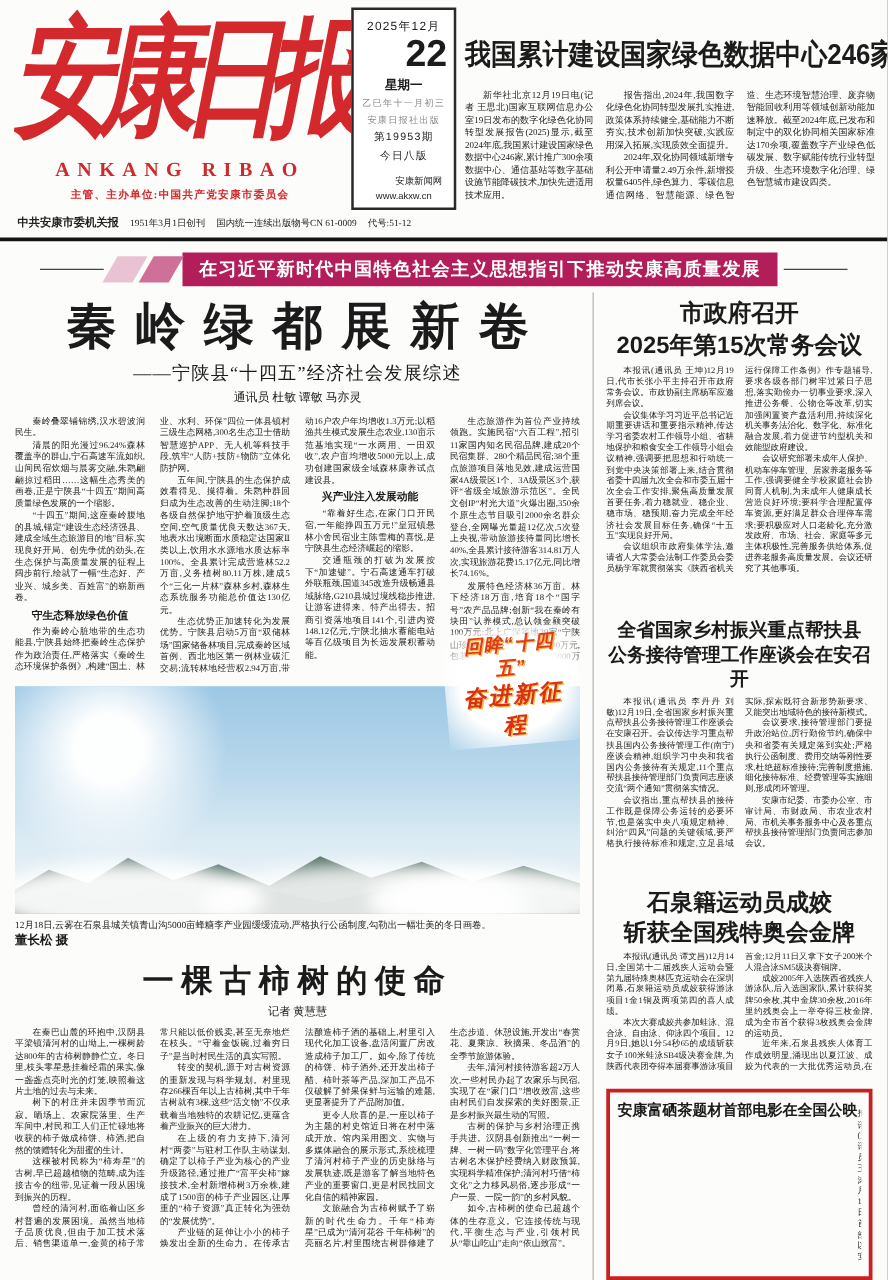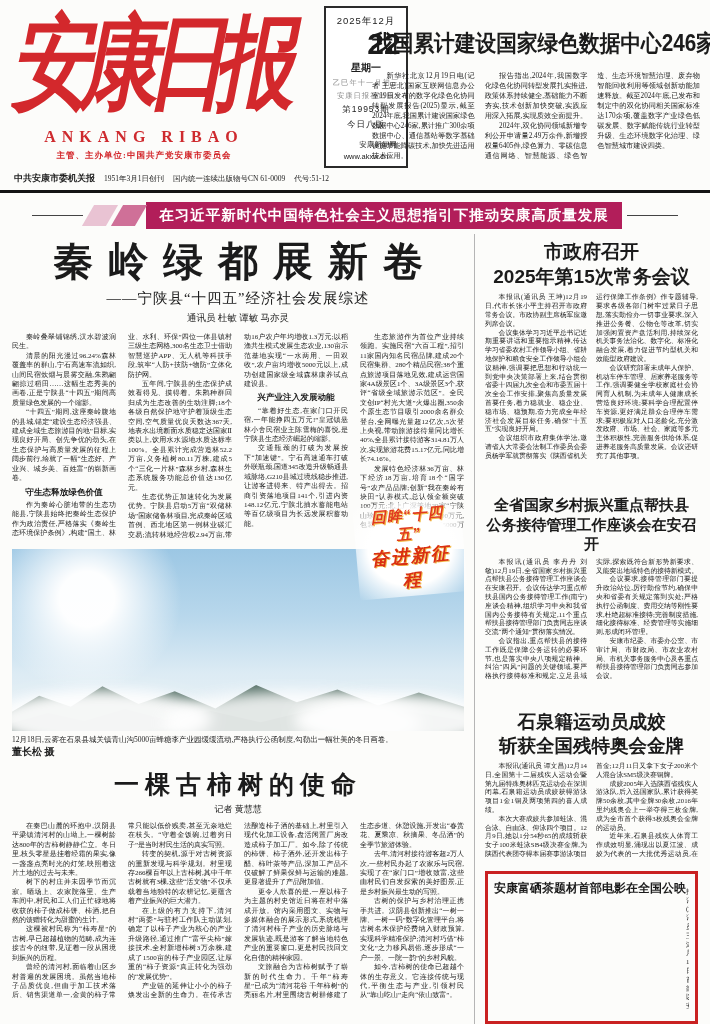--- a/index.html
+++ b/index.html
@@ -11,21 +11,21 @@
   .masthead-title{position:absolute;left:10px;top:12px;width:268px;text-align:center;
     font-size:80px;font-weight:bold;font-style:italic;letter-spacing:-12px;color:#d3282c;
     transform:scaleY(1.28);transform-origin:top center;white-space:nowrap;line-height:1;}
   .masthead-latin{position:absolute;left:10px;top:128px;width:268px;text-align:center;
     color:#ce2a2e;font-weight:bold;font-size:16px;letter-spacing:6px;}
   .masthead-org{position:absolute;left:10px;top:150px;width:268px;text-align:center;
     color:#d3282c;font-size:8.5px;font-weight:bold;letter-spacing:1px;}
   .pub-row{position:absolute;left:14px;top:172px;font-size:7.5px;color:#222;display:flex;gap:9px;align-items:baseline;}
   .pub-row .b{font-weight:bold;font-size:9px;}
   .date-box{position:absolute;left:281px;top:6px;width:80px;height:158px;border:2px solid #2a2a2a;
-    background:#fff;text-align:center;font-family:"Liberation Sans",sans-serif;margin-left:43px;}
+    background:#fff;text-align:center;font-family:"Liberation Sans",sans-serif;}
   .date-box .ym{font-size:9.5px;margin-top:7px;letter-spacing:1px;}
   .date-box .day{font-size:30px;font-weight:bold;line-height:1.05;padding-left:36px;}
   .date-box .wd{font-size:10px;font-weight:bold;margin-top:1px;}
   .date-box .lunar,.date-box .pub{font-size:7.3px;color:#8a8a8a;margin-top:3px;letter-spacing:1px;}
   .date-box .issue,.date-box .pages{font-size:8.5px;margin-top:3px;letter-spacing:1px;}
   .date-box .site{font-size:7.5px;margin-top:9px;padding-left:24px;}
   .date-box .url{font-size:7.5px;margin-top:2px;}
   .top-story{position:absolute;left:372px;top:28px;width:328px;}
   .top-story h1{margin:0;font-family:"Liberation Sans",sans-serif;font-weight:bold;font-size:23px;
     white-space:nowrap;transform:scaleX(.9);transform-origin:left;letter-spacing:0;}

